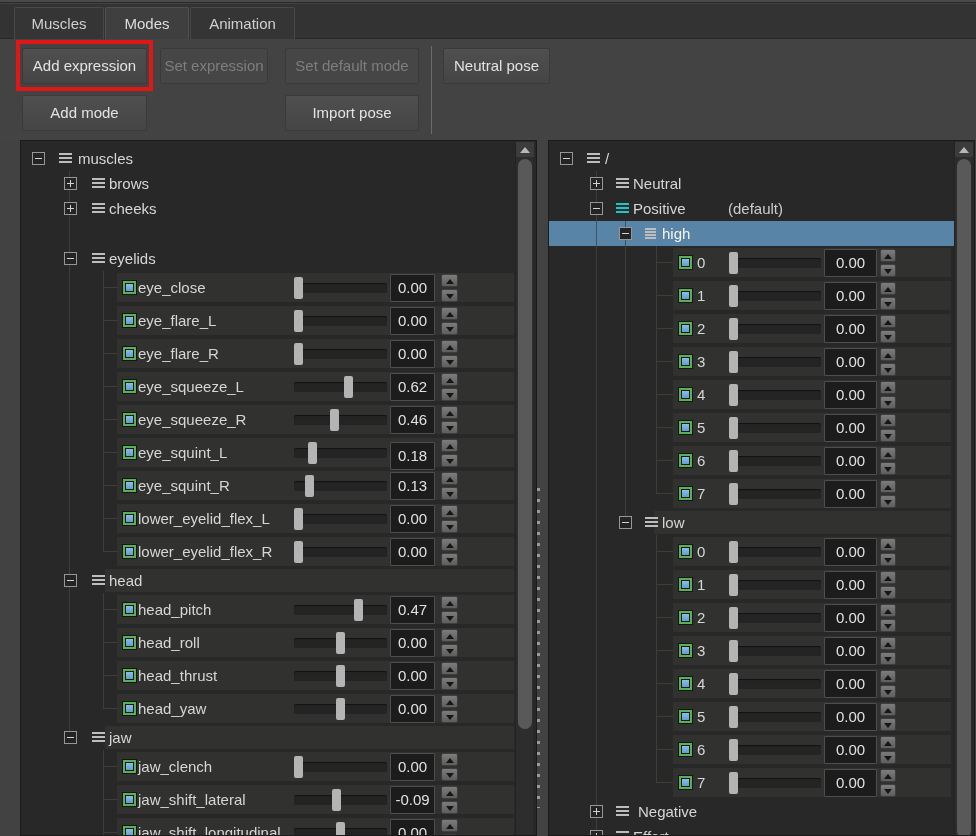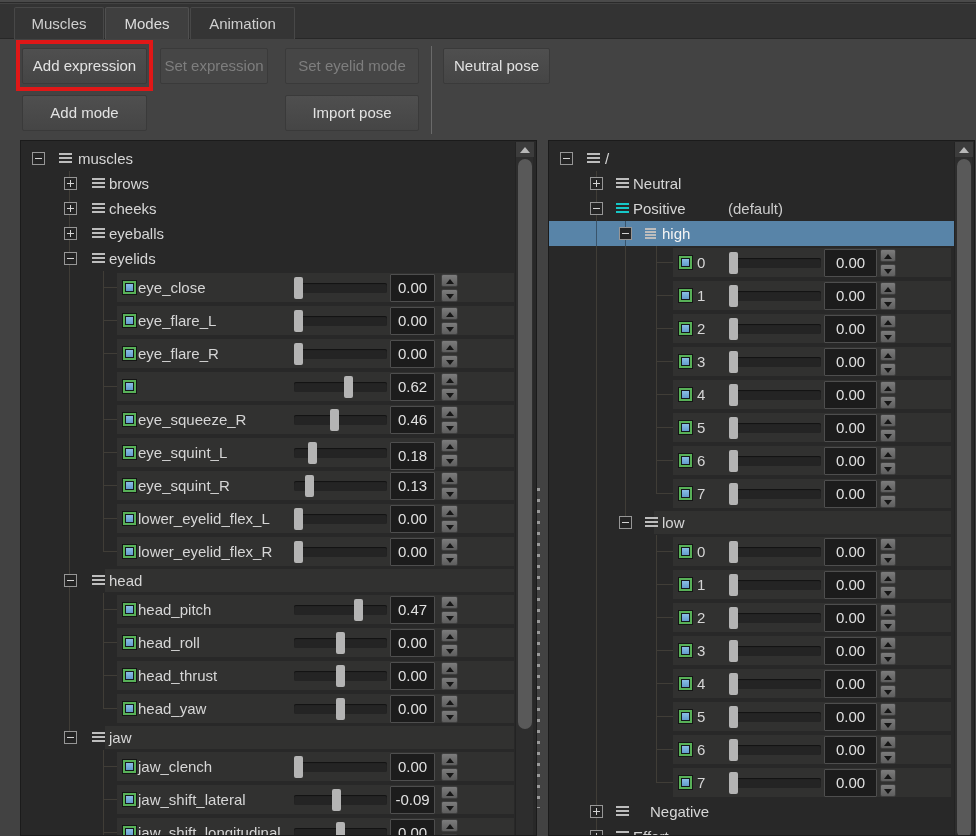--- a/index.html
+++ b/index.html
@@ -82,21 +82,21 @@
 
   <div class="tabbar">
     <div class="tab" id="tab-0">Muscles</div>
     <div class="tab active" id="tab-1">Modes</div>
     <div class="tab" id="tab-2">Animation</div>
   </div>
 
   <div class="toolbar"></div>
   <div class="tbtn disabled" id="btn-1">Set expression</div>
   <div class="tbtn" id="btn-0">Add expression</div>
-  <div class="tbtn disabled" id="btn-2">Set eyelid mode</div>
+  <div class="tbtn disabled" id="btn-2">Set default mode</div>
   <div class="tbtn" id="btn-3">Neutral pose</div>
   <div class="tbtn" id="btn-4">Add mode</div>
   <div class="tbtn" id="btn-6">Import pose</div>
   <div class="vsep"></div>
   <div class="annotation"></div>
 
   <div class="panel" id="left-panel">
     <div class="sbar">
       <div class="upbtn">
           <div class="tri"></div>
@@ -151,32 +151,20 @@
           <div class="h"></div>
           <div class="v"></div>
         </div>
         <div class="bars" style="left: 71px; top: 7px;">
           <div class="bar"></div>
           <div class="bar"></div>
           <div class="bar"></div>
         </div>
         <div class="tlabel" style="left: 88px; top: 0px; line-height: 25px;">cheeks</div>
       </div>
-      <div class="trow" style="top: 80px; height: 25px;">
-        <div class="expbox" style="left: 43px; top: 6px;">
-          <div class="h"></div>
-          <div class="v"></div>
-        </div>
-        <div class="bars" style="left: 71px; top: 7px;">
-          <div class="bar"></div>
-          <div class="bar"></div>
-          <div class="bar"></div>
-        </div>
-        <div class="tlabel" style="left: 88px; top: 0px; line-height: 25px;">eyeballs</div>
-      </div>
       <div class="trow" style="top: 105px; height: 25px;">
         <div class="expbox" style="left: 43px; top: 6px;">
           <div class="h"></div>
         </div>
         <div class="bars" style="left: 71px; top: 7px;">
           <div class="bar"></div>
           <div class="bar"></div>
           <div class="bar"></div>
         </div>
         <div class="tlabel" style="left: 88px; top: 0px; line-height: 25px;">eyelids</div>
@@ -225,20 +213,21 @@
             <div class="tri-up"></div>
           </div>
           <div class="spb dn">
             <div class="tri-dn"></div>
           </div>
         </div>
       </div>
       <div class="trow" style="top: 229px; height: 33px;">
         <div class="band" style="left: 96px; top: 2px; width: 397px; height: 29px;"></div>
         <div class="cbox" style="left: 102px; top: 10px;"></div>
+        <div class="tlabel" style="left: 117px; top: 0px; line-height: 33px;">eye_squeeze_L</div>
         <div class="sl-groove" style="left: 273px; top: 11.5px; width: 93px;"></div>
         <div class="sl-thumb" style="left: 322.56px; top: 5.5px;"></div>
         <div class="spinbox" style="left: 369px; top: 2.5px; width: 45px;">0.62</div>
         <div class="spinbtns" style="left: 420px; top: 2.5px; width: 17px;">
           <div class="spb up">
             <div class="tri-up"></div>
           </div>
           <div class="spb dn">
             <div class="tri-dn"></div>
           </div>
@@ -812,21 +801,21 @@
       <div class="trow" style="top: 658px; height: 25px;">
         <div class="expbox" style="left: 41px; top: 6px;">
           <div class="h"></div>
           <div class="v"></div>
         </div>
         <div class="bars" style="left: 67px; top: 7px;">
           <div class="bar"></div>
           <div class="bar"></div>
           <div class="bar"></div>
         </div>
-        <div class="tlabel" style="left: 101px; top: 0px; line-height: 25px;">Negative</div>
+        <div class="tlabel" style="left: 89px; top: 0px; line-height: 25px;">Negative</div>
       </div>
       <div class="trow" style="top: 683px; height: 25px;">
         <div class="expbox" style="left: 41px; top: 6px;">
           <div class="v"></div>
         </div>
         <div class="bars" style="left: 67px; top: 7px;">
           <div class="bar"></div>
           <div class="bar"></div>
         </div>
         <div class="tlabel" style="left: 84px; top: 0px; line-height: 25px;">Effort</div>

